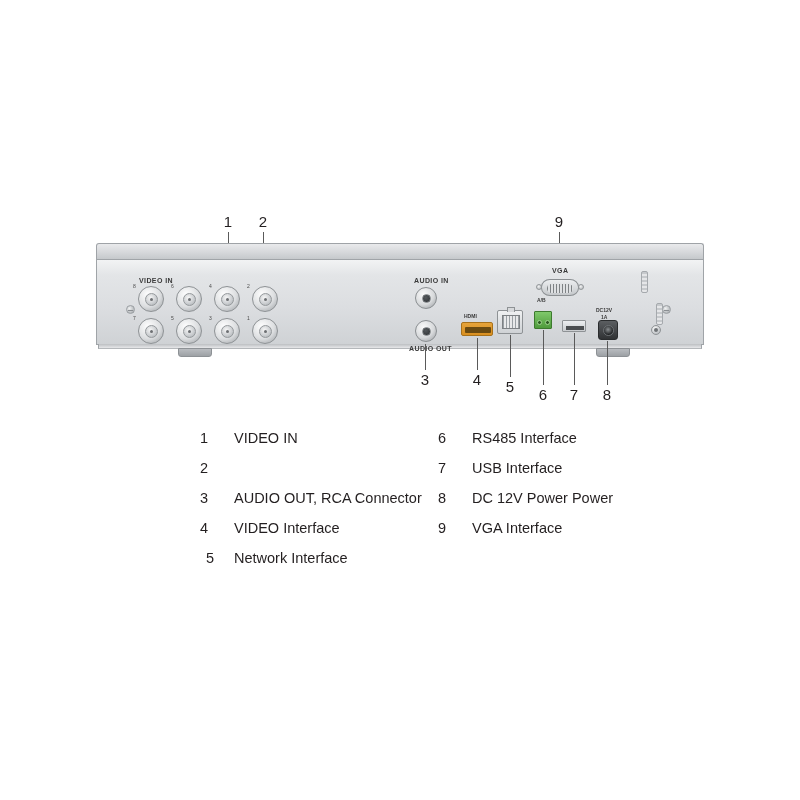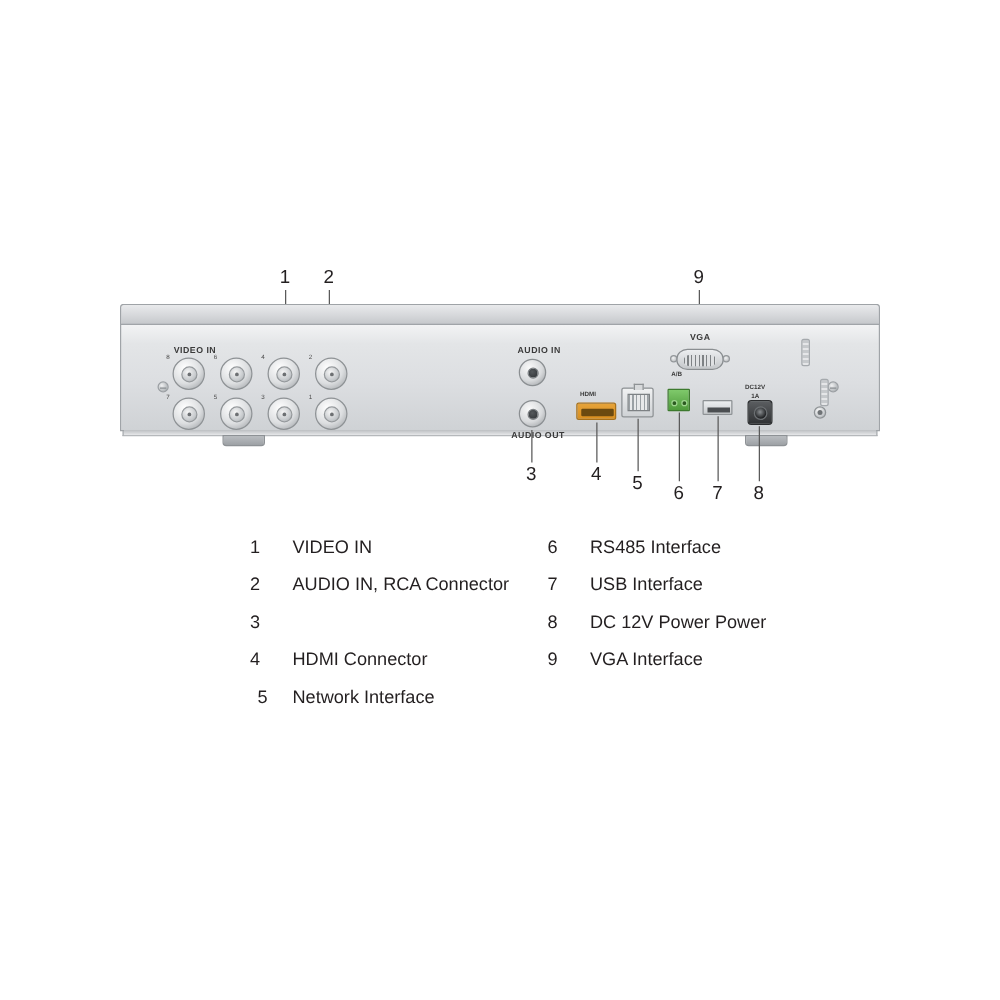--- a/index.html
+++ b/index.html
@@ -464,28 +464,28 @@
 
   <div class="legend">
 
     <div class="legend-col col1">
       <div class="legend-row">
         <span class="legend-num">1</span>
         <span class="legend-text">VIDEO IN</span>
       </div>
       <div class="legend-row">
         <span class="legend-num">2</span>
-        <span class="legend-text">AUDIO IN, RCA Connector</span>
       </div>
       <div class="legend-row">
         <span class="legend-num">3</span>
+        <span class="legend-text">AUDIO OUT, RCA Connector</span>
       </div>
       <div class="legend-row">
         <span class="legend-num">4</span>
-        <span class="legend-text">HDMI Connector</span>
+        <span class="legend-text">VIDEO Interface</span>
       </div>
       <div class="legend-row">
         <span class="legend-num" style="left:6px;">5</span>
         <span class="legend-text">Network Interface</span>
       </div>
     </div>
 
     <div class="legend-col col2">
       <div class="legend-row">
         <span class="legend-num">6</span>

